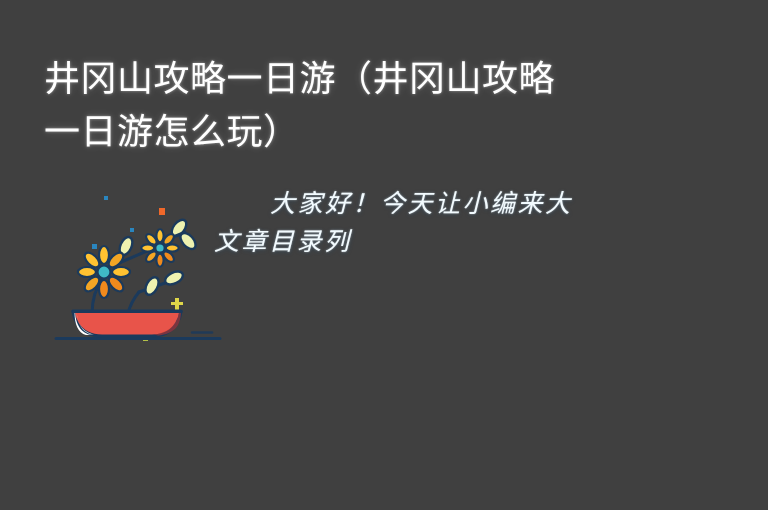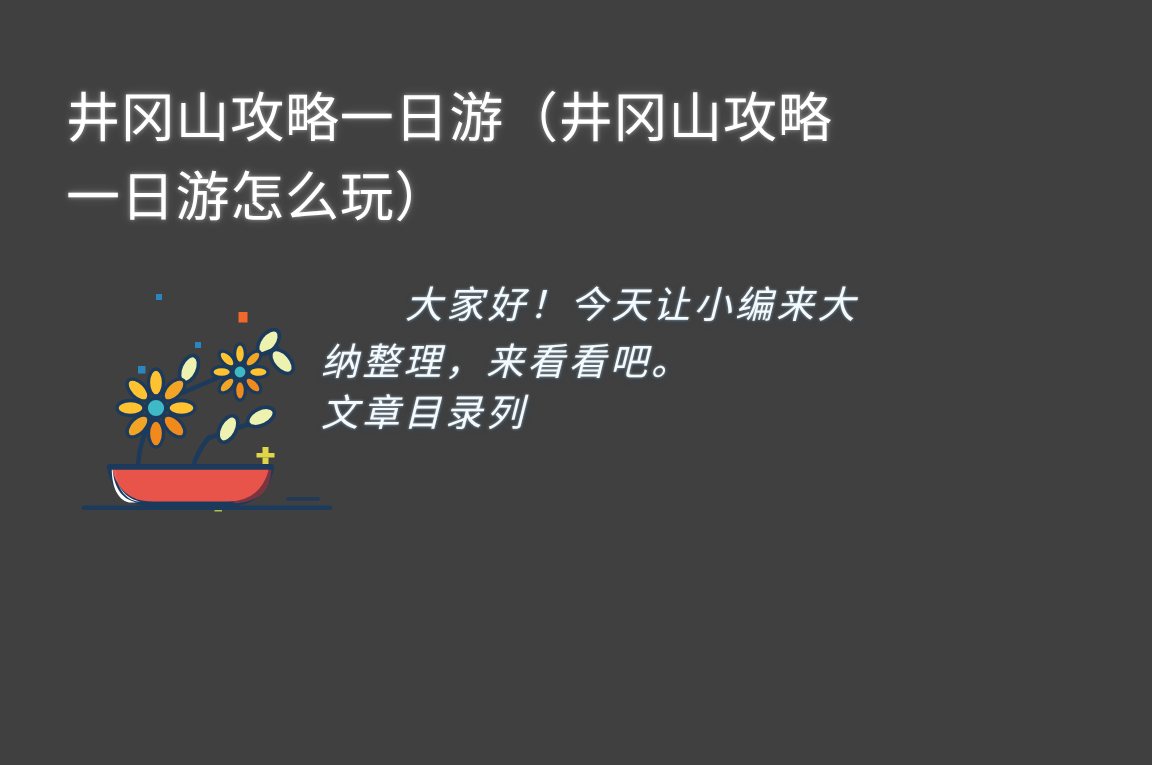--- a/index.html
+++ b/index.html
@@ -159,17 +159,16 @@
         <path d="M33 126 C 34 142, 42 148, 50 149 L 44 149 C 36 147, 32.5 138, 32.5 126 Z" fill="#ffffff"></path>
         <path d="M112 148.5 C 132 146, 136 133, 137 126.5 L 139 126.5 C 138.5 139, 133 148, 116 149.5 Z" fill="#c9322a" opacity="0.55"></path>
         <line x1="31" y1="125.5" x2="139" y2="125.5" stroke="#1b3a5c" stroke-width="3.2" stroke-linecap="round"></line>
       </g>
 
     </svg>
   </div>
 
   <div class="body-block">
     <div class="body-line indent">大家好！今天让小编来大</div>
-    <div class="body-line tight">纳整理，来看看吧。</div>
     <div class="body-line tight">文章目录列</div>
   </div>
 
 </div>
 
 </body></html>

